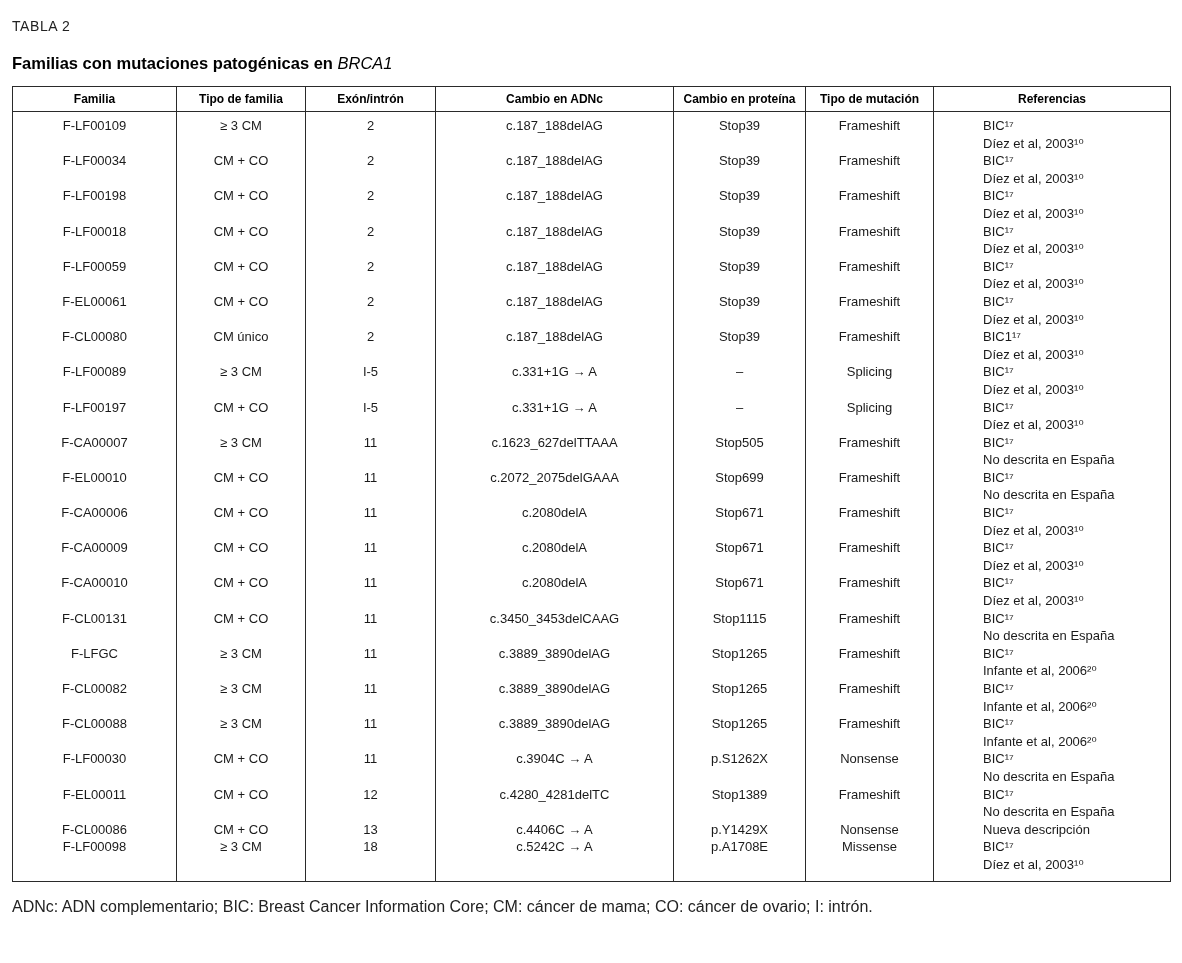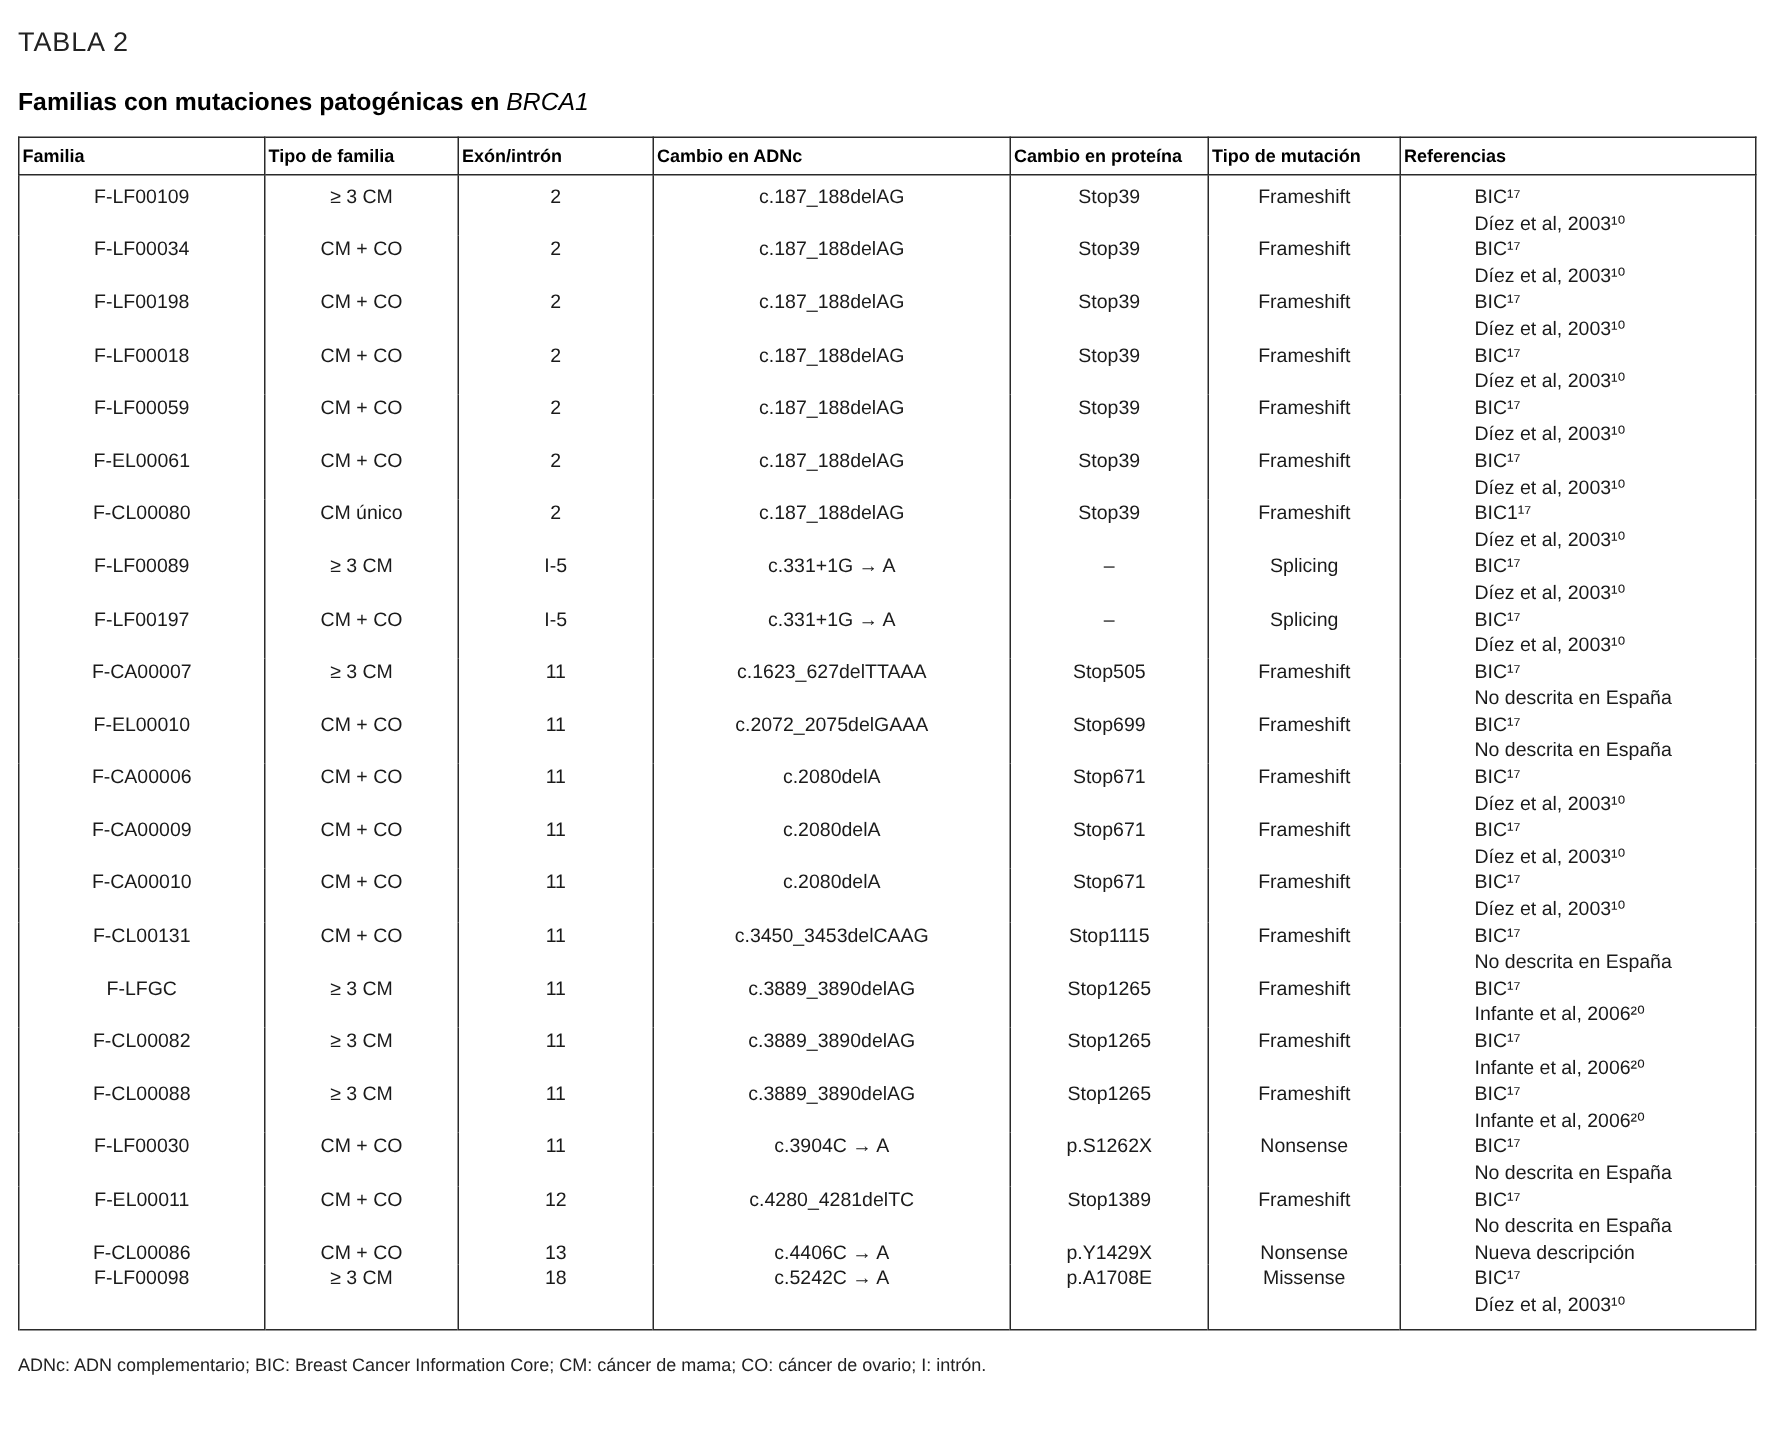--- a/index.html
+++ b/index.html
@@ -6,21 +6,21 @@
   html, body { background: #ffffff; }
   body {
     width: 1182px;
     height: 963px;
     font-family: "Liberation Sans", "DejaVu Sans", sans-serif;
     color: #111111;
     overflow: hidden;
   }
   .page { padding: 10px 12px 0 12px; }
   .table-label {
-    font-size: 18px;
+    font-size: 14px;
     letter-spacing: 0.6px;
     color: #222;
     margin: 8px 0 0 0;
   }
   .table-title {
     font-size: 16.5px;
     font-weight: bold;
     margin: 20px 0 13px 0;
     color: #000;
   }
@@ -29,42 +29,42 @@
   table.data-table {
     width: 1158px;
     border-collapse: collapse;
     border: 1px solid #2a2a2a;
     table-layout: fixed;
   }
   thead th {
     border: 1px solid #2a2a2a;
     font-size: 12px;
     font-weight: bold;
-    text-align: left;
+    text-align: center;
     padding: 5px 2px;
     color: #000;
   }
   tbody td {
     border-left: 1px solid #2a2a2a;
     border-right: 1px solid #2a2a2a;
     font-size: 13px;
     line-height: 17.6px;
     vertical-align: top;
     padding: 0 4px;
     color: #1a1a1a;
   }
   tbody tr:first-child td { padding-top: 5px; }
   tbody tr:last-child td { padding-bottom: 7px; }
   .c-center { text-align: center; }
   .c-refs { text-align: left; padding-left: 9px; }
   .italic { }
   .ref-line { white-space: nowrap; margin-left: 40px; }
 
   .footnote {
-    font-size: 12px;
+    font-size: 16px;
     color: #222;
     margin-top: 16px;
   }
 </style>
 </head>
 <body>
 
 <div class="page">
 
   <div class="table-label">TABLA 2</div>

